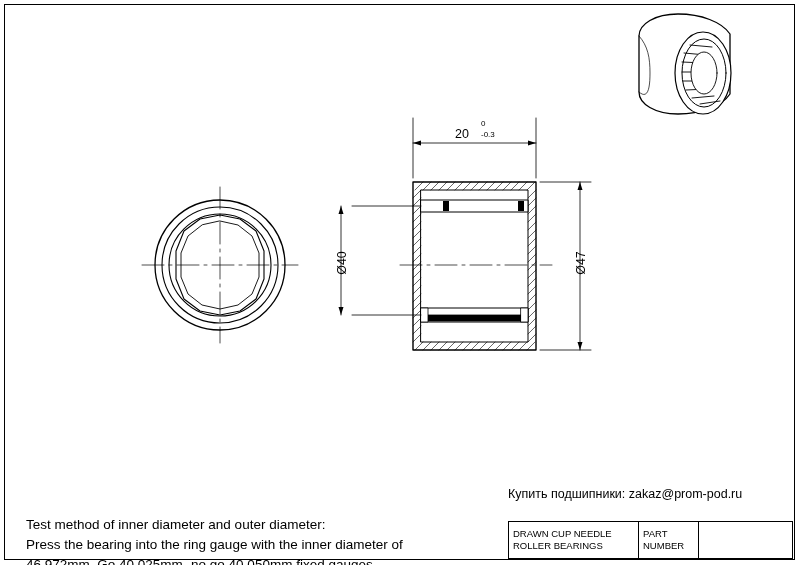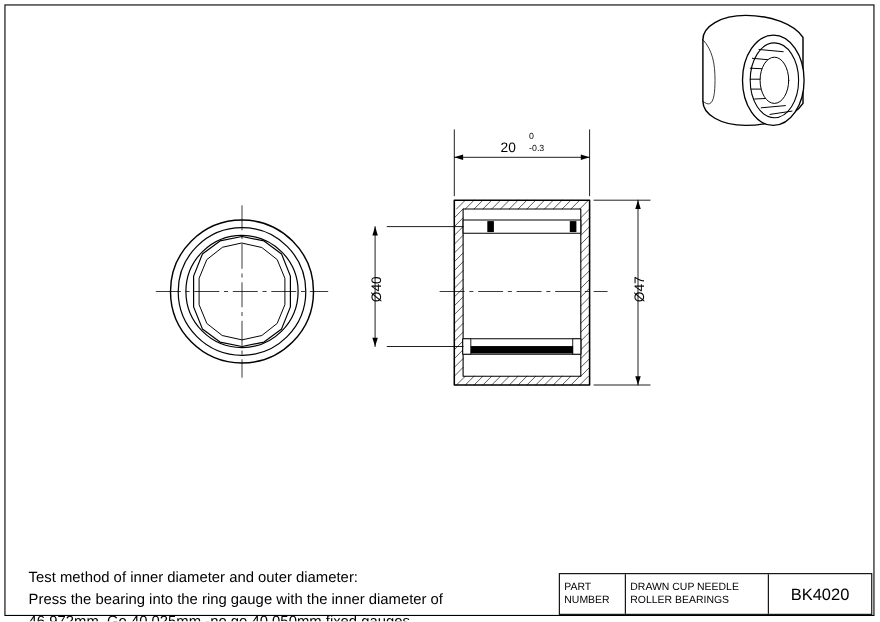--- a/index.html
+++ b/index.html
@@ -277,26 +277,26 @@
     <text class="dimsmall" x="481" y="137" text-anchor="start">-0.3</text>
 
     <text class="rot" x="0" y="0" transform="translate(346,263) rotate(-90)" text-anchor="middle">Ø40</text>
     <text class="rot" x="0" y="0" transform="translate(585,263) rotate(-90)" text-anchor="middle">Ø47</text>
   </svg>
 
   <div class="notes">Test method of inner diameter and outer diameter:
 Press the bearing into the ring gauge with the inner diameter of
 46.972mm.   Go 40.025mm -no go 40.050mm fixed gauges</div>
 
+  <div class="email">Купить подшипники: zakaz@prom-pod.ru</div>
 
   <div class="titleblock">
+    <div class="tb-cell tb-desc">
+      <span>DRAWN CUP NEEDLE</span>
+      <span>ROLLER BEARINGS</span>
+    </div>
     <div class="tb-cell tb-label">
       <span>PART</span>
       <span>NUMBER</span>
     </div>
-    <div class="tb-cell tb-desc">
-      <span>DRAWN CUP NEEDLE</span>
-      <span>ROLLER BEARINGS</span>
-    </div>
-    <div class="tb-cell tb-value">BK4020</div>
   </div>
 
 </div>
 
 </body></html>

